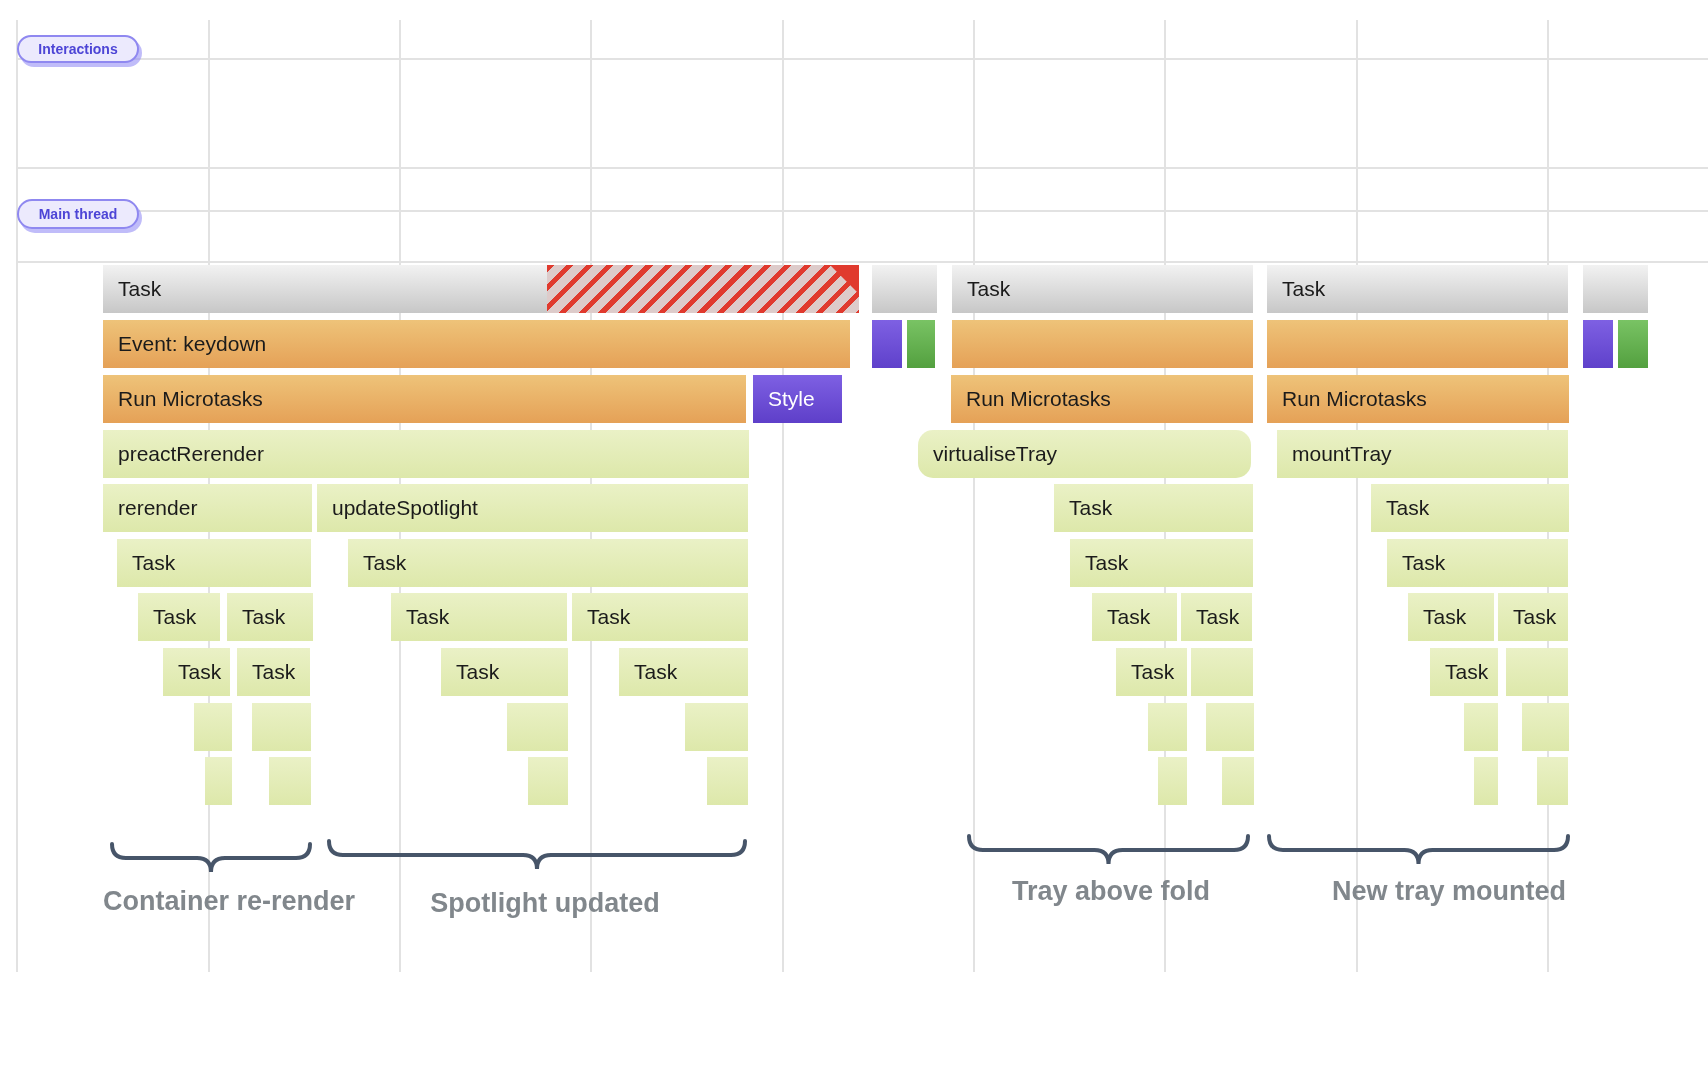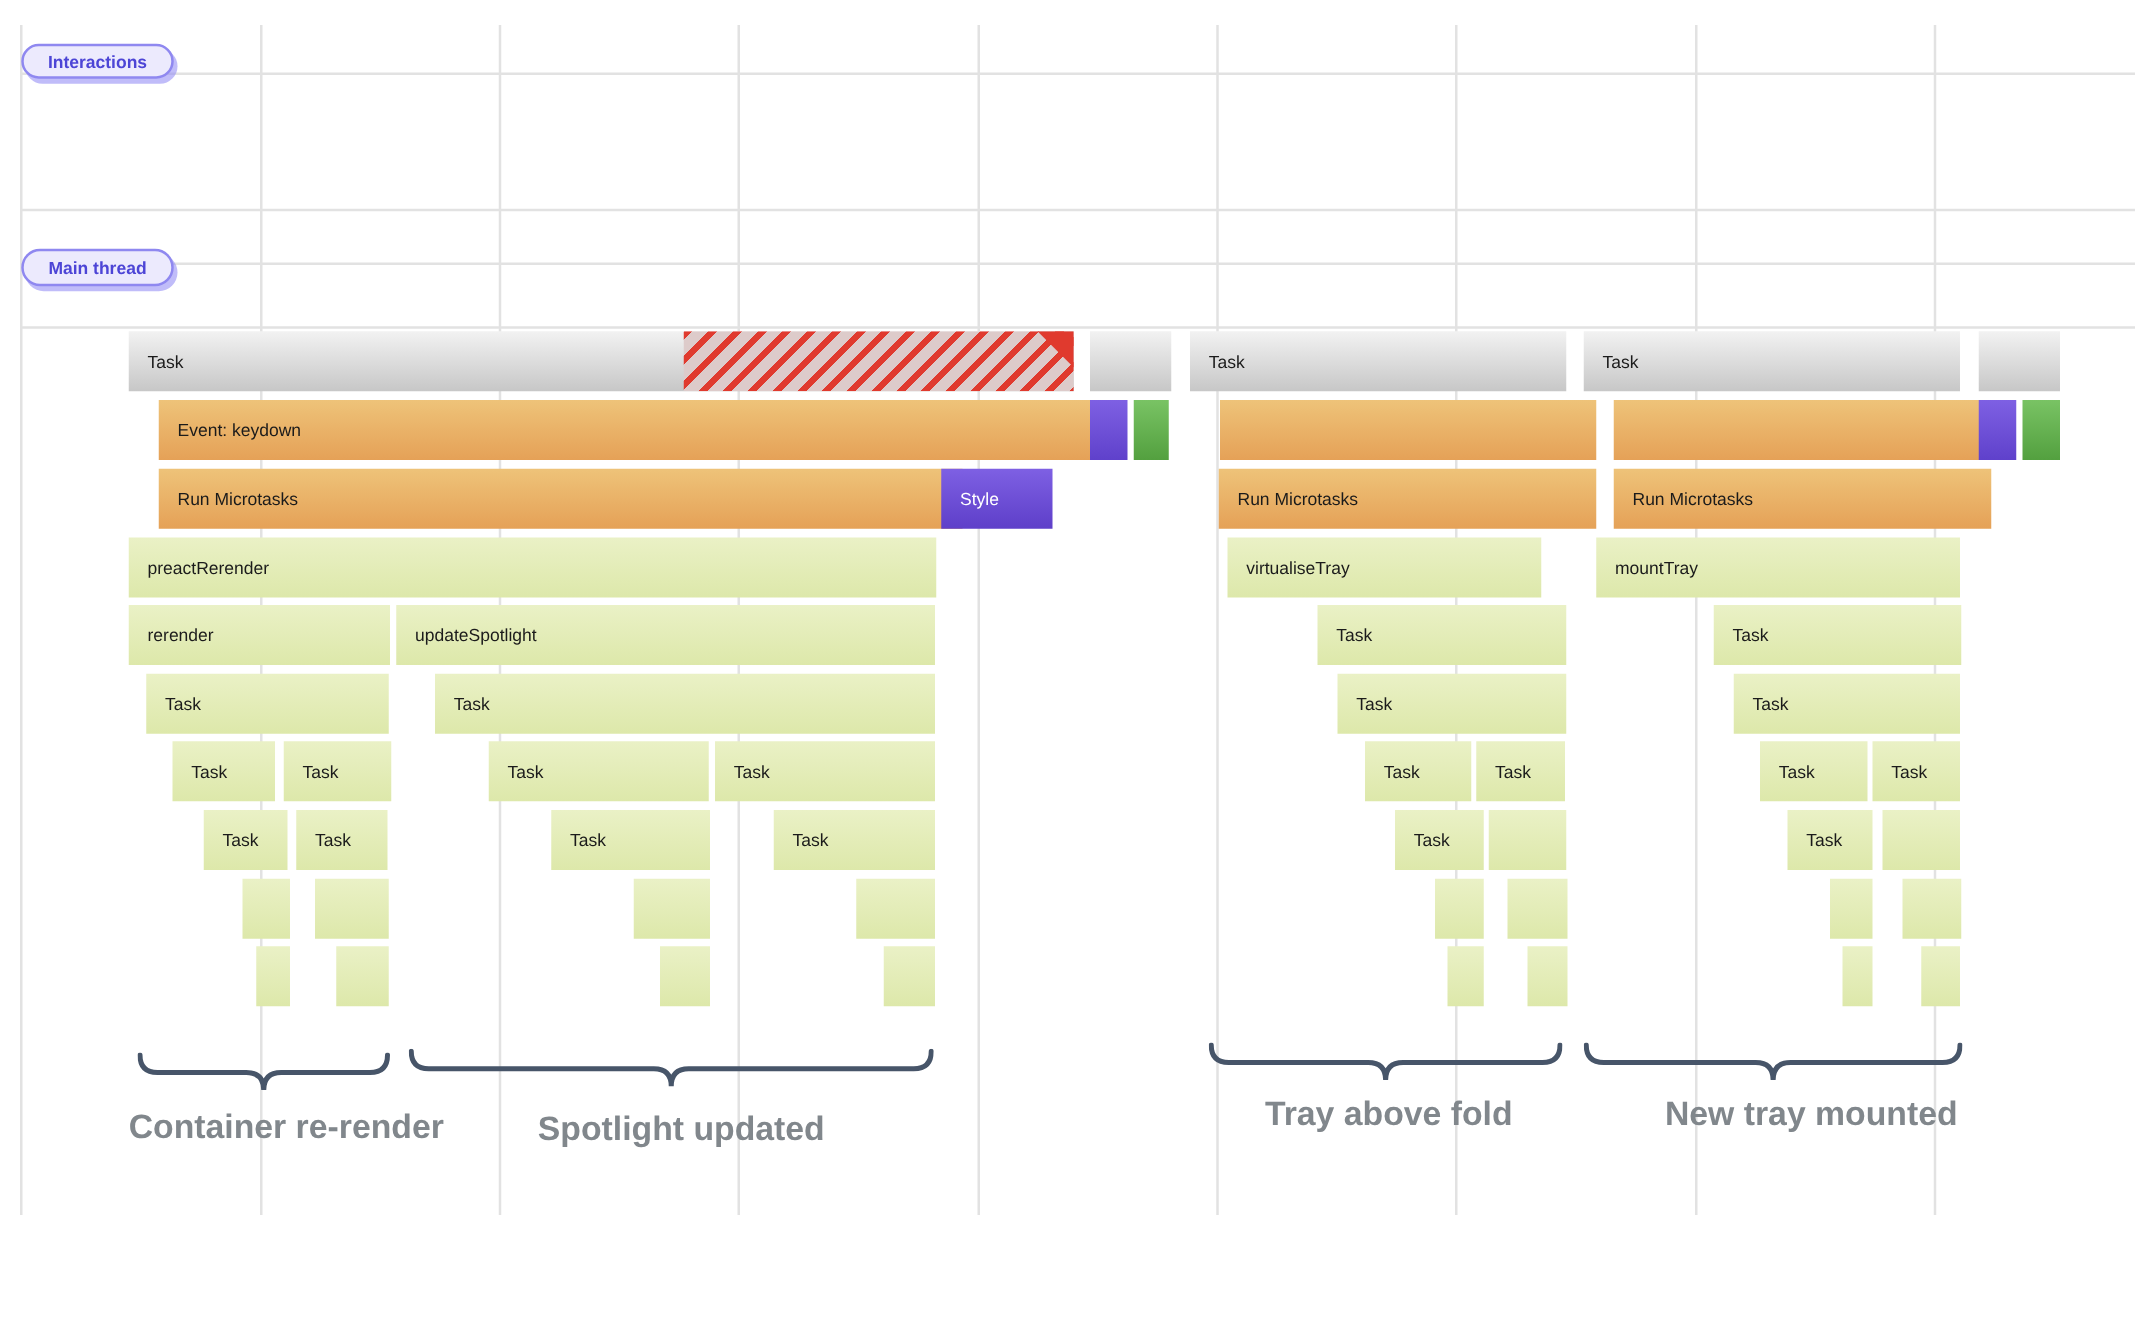--- a/index.html
+++ b/index.html
@@ -11,25 +11,25 @@
   .gridline-h{position:absolute;height:2px;background:var(--grid,#e2e2e2);z-index:1;}
   .pill{
     position:absolute;z-index:6;box-sizing:border-box;
     background:#eceafd;border:2px solid #8f88f0;border-radius:16px;
     color:#4d45d6;font-size:14px;font-weight:bold;text-align:center;
     display:flex;align-items:center;justify-content:center;
     box-shadow:3px 4px 0 rgba(150,144,245,.6);
   }
   .bar{
     position:absolute;z-index:3;box-sizing:border-box;height:48px;overflow:hidden;
-    font-size:14px;color:#1b1b1b;white-space:nowrap;
+    font-size:21px;color:#1b1b1b;white-space:nowrap;
   }
   .bar .lbl{position:absolute;left:15px;top:0;line-height:48px;z-index:4;}
   .bar.task  {background:linear-gradient(to bottom,#f2f2f2,#c7c7c7);}
-  .bar.event {background:linear-gradient(to bottom,#eec379,#e5a157);margin-left:24px;}
+  .bar.event {background:linear-gradient(to bottom,#eec379,#e5a157);}
   .bar.fn    {background:linear-gradient(to bottom,#eaf1c6,#dde8aa);}
   .bar.style {background:linear-gradient(to bottom,#7e60e3,#5e3fc9);color:#ffffff;}
   .bar.purple{background:linear-gradient(to bottom,#7e60e3,#5f41cb);}
   .bar.green {background:linear-gradient(to bottom,#79c364,#53a03f);}
   .hatch{
     position:absolute;top:0;bottom:0;right:0;z-index:3;
     background:repeating-linear-gradient(135deg,#e03a2e 0 5px,#ddcbca 5px 14px);
   }
   .corner{
     position:absolute;top:0;right:0;width:0;height:0;z-index:4;
@@ -138,21 +138,21 @@
       <div class="bar task" style="left: 872px; top: 265px; width: 65px; height: 48px;"></div>
       <div class="bar purple" style="left: 872px; top: 320px; width: 30px; height: 48px;"></div>
       <div class="bar green" style="left: 907px; top: 320px; width: 28px; height: 48px;"></div>
       <div class="bar task" style="left: 952px; top: 265px; width: 301px; height: 48px;">
         <span class="lbl">Task</span>
       </div>
       <div class="bar event" style="left: 952px; top: 320px; width: 301px; height: 48px;"></div>
       <div class="bar event" style="left: 951px; top: 375px; width: 302px; height: 48px;">
         <span class="lbl">Run Microtasks</span>
       </div>
-      <div class="bar fn" style="left: 982px; top: 430px; width: 251px; height: 48px;">
+      <div class="bar fn" style="left: 918px; top: 430px; width: 333px; height: 48px; border-radius: 15px;">
         <span class="lbl">virtualiseTray</span>
       </div>
       <div class="bar fn" style="left: 1054px; top: 484px; width: 199px; height: 48px;">
         <span class="lbl">Task</span>
       </div>
       <div class="bar fn" style="left: 1070px; top: 539px; width: 183px; height: 48px;">
         <span class="lbl">Task</span>
       </div>
       <div class="bar fn" style="left: 1092px; top: 593px; width: 85px; height: 48px;">
         <span class="lbl">Task</span>

